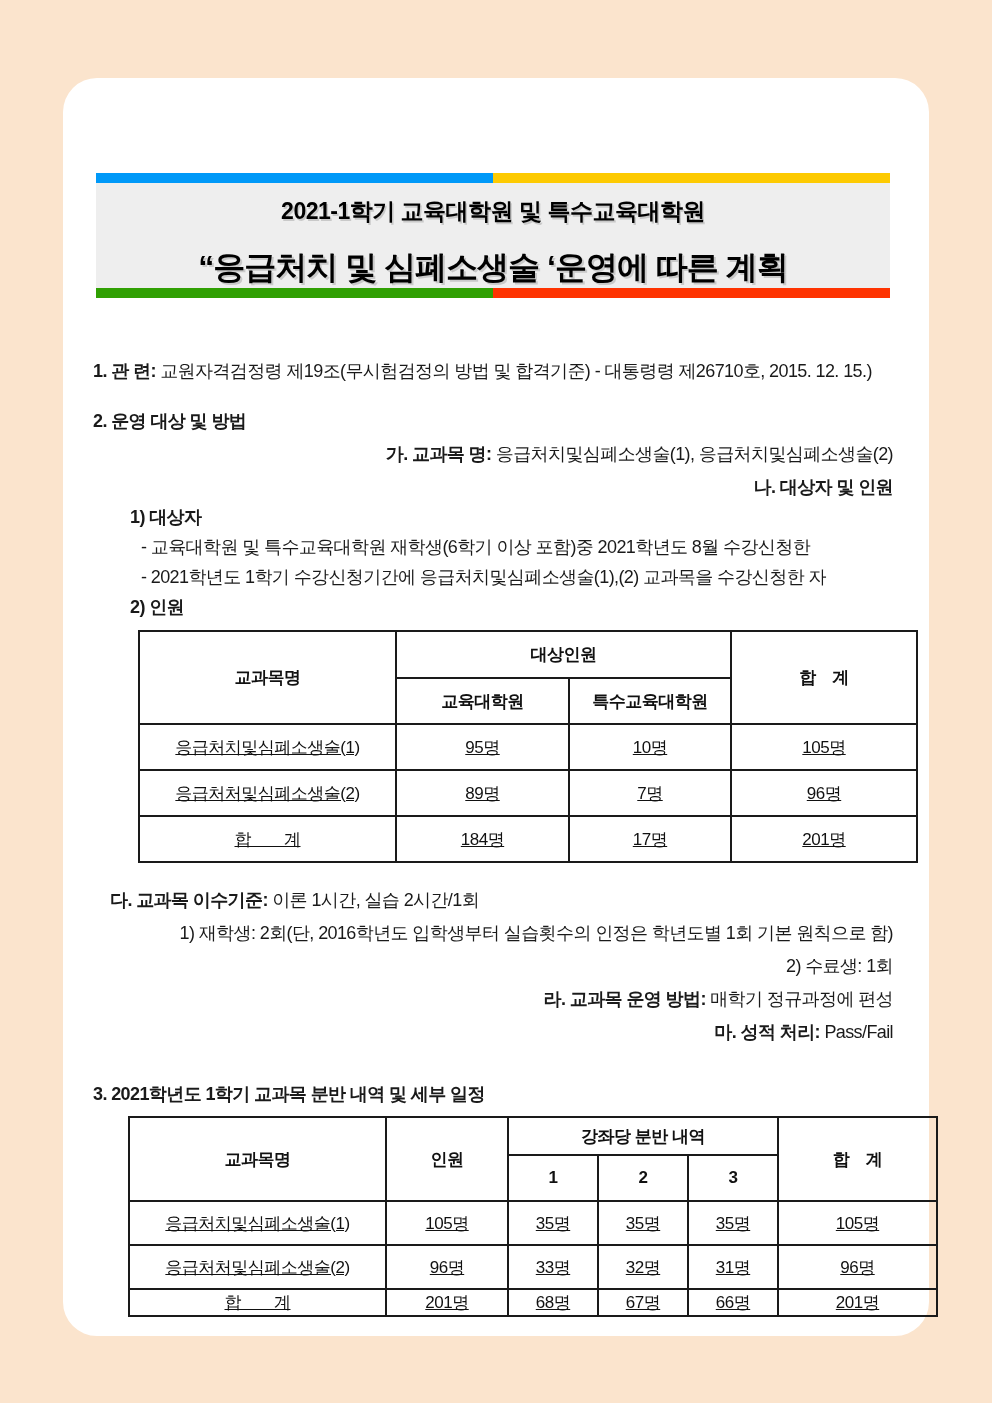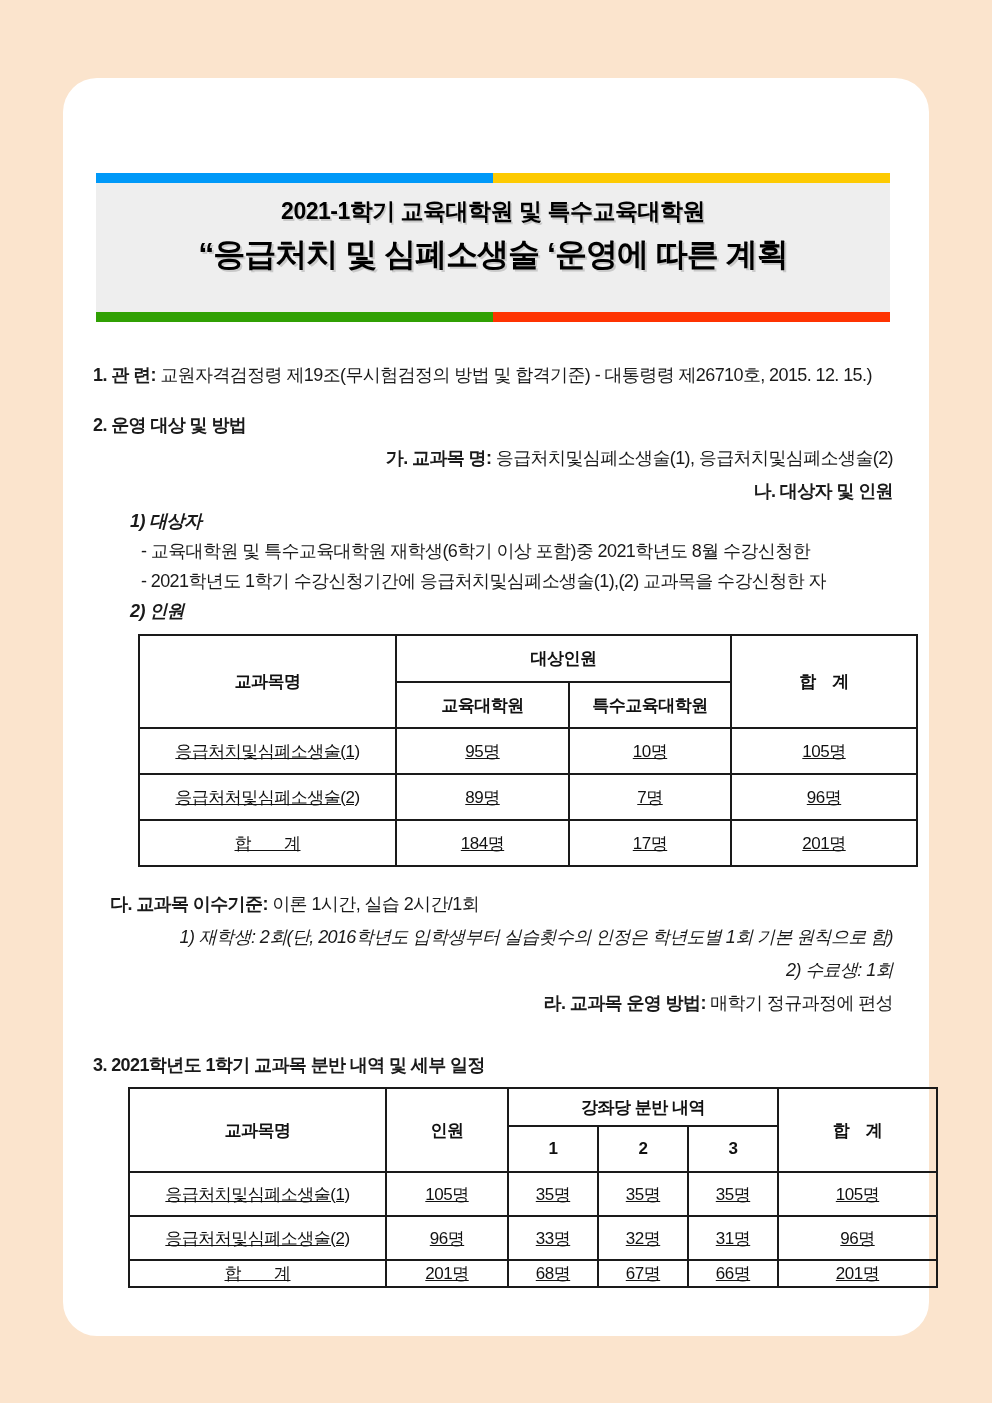--- a/index.html
+++ b/index.html
@@ -19,56 +19,56 @@
     width: 866px; height: 1258px;
     background: #ffffff;
     border-radius: 34px;
   }
   
   .banner { margin: 95px 39px 0 33px; }
   .bar { display: flex; height: 10px; width: 100%; }
   .bar .half { flex: 1 1 50%; height: 100%; }
   .banner-band {
     background: #eeeeee;
-    height: 129px;
+    height: 105px;
     text-align: center;
     padding-top: 13px;
   }
   .title1 {
     font-size: 23px;
     font-weight: bold;
     color: #000;
     letter-spacing: -0.5px;
     text-shadow: 1.5px 1.5px 0 #c9c9c9;
     line-height: 30px;
   }
   .title2 {
     font-size: 32px;
     font-weight: bold;
     color: #000;
     letter-spacing: -1px;
     text-shadow: 2px 2px 0 #c9c9c9;
     line-height: 42px;
-    margin-top: 7px;
+    margin-top: 20px;
   }
   
   .content {
     padding: 0 36px 0 30px;
     color: #1a1a1a;
     font-size: 18px;
     letter-spacing: -0.6px;
   }
   .line { line-height: 26px; }
   .b { font-weight: bold; }
   .ind1 { margin-left: 17px; }
-  .ind2 { margin-left: 37px; font-style: italic; }
+  .ind2 { margin-left: 37px; }
   .ind3 { margin-left: 48px; }
   .u { text-underline-offset: 4px; }
 
-  .mt-s1     { margin-top: 40px; }
+  .mt-s1     { margin-top: 60px; }
   .mt-s2     { margin-top: 24px; }
   .mt-7      { margin-top: 7px; text-align: right; }
   .mt-4      { margin-top: 4px; }
   .mt-tbl1   { margin-top: 10px; }
   .mt-da     { margin-top: 24px; }
   .mt-s3     { margin-top: 36px; }
   .mt-tbl2   { margin-top: 9px; }
 
   
   table {
@@ -180,20 +180,24 @@
     <div class="line mt-da ind1">
       <span class="b">다. 교과목 이수기준:</span>
       <span class="u">이론 1시간, 실습 2시간</span><span>/1회</span>
     </div>
     <div class="line mt-7 ind2">1) 재학생: 2회(단, 2016학년도 입학생부터 실습횟수의 인정은 학년도별 1회 기본 원칙으로 함)</div>
     <div class="line mt-7 ind2">2) 수료생: 1회</div>
 
     <div class="line mt-7 ind1">
       <span class="b">라. 교과목 운영 방법:</span>
       <span>매학기 정규과정에 편성</span>
+    </div>
+    <div class="line mt-7 ind1">
+      <span class="b">마. 성적 처리:</span>
+      <span>Pass/Fail</span>
     </div>
 
     <div class="line mt-s3 b">3. 2021학년도 1학기 교과목 분반 내역 및 세부 일정</div>
 
     <table class="tbl2 mt-tbl2">
       <colgroup>
         <col style="width:257px">
           <col style="width:122px">
           <col style="width:90px">
           <col style="width:90px">

